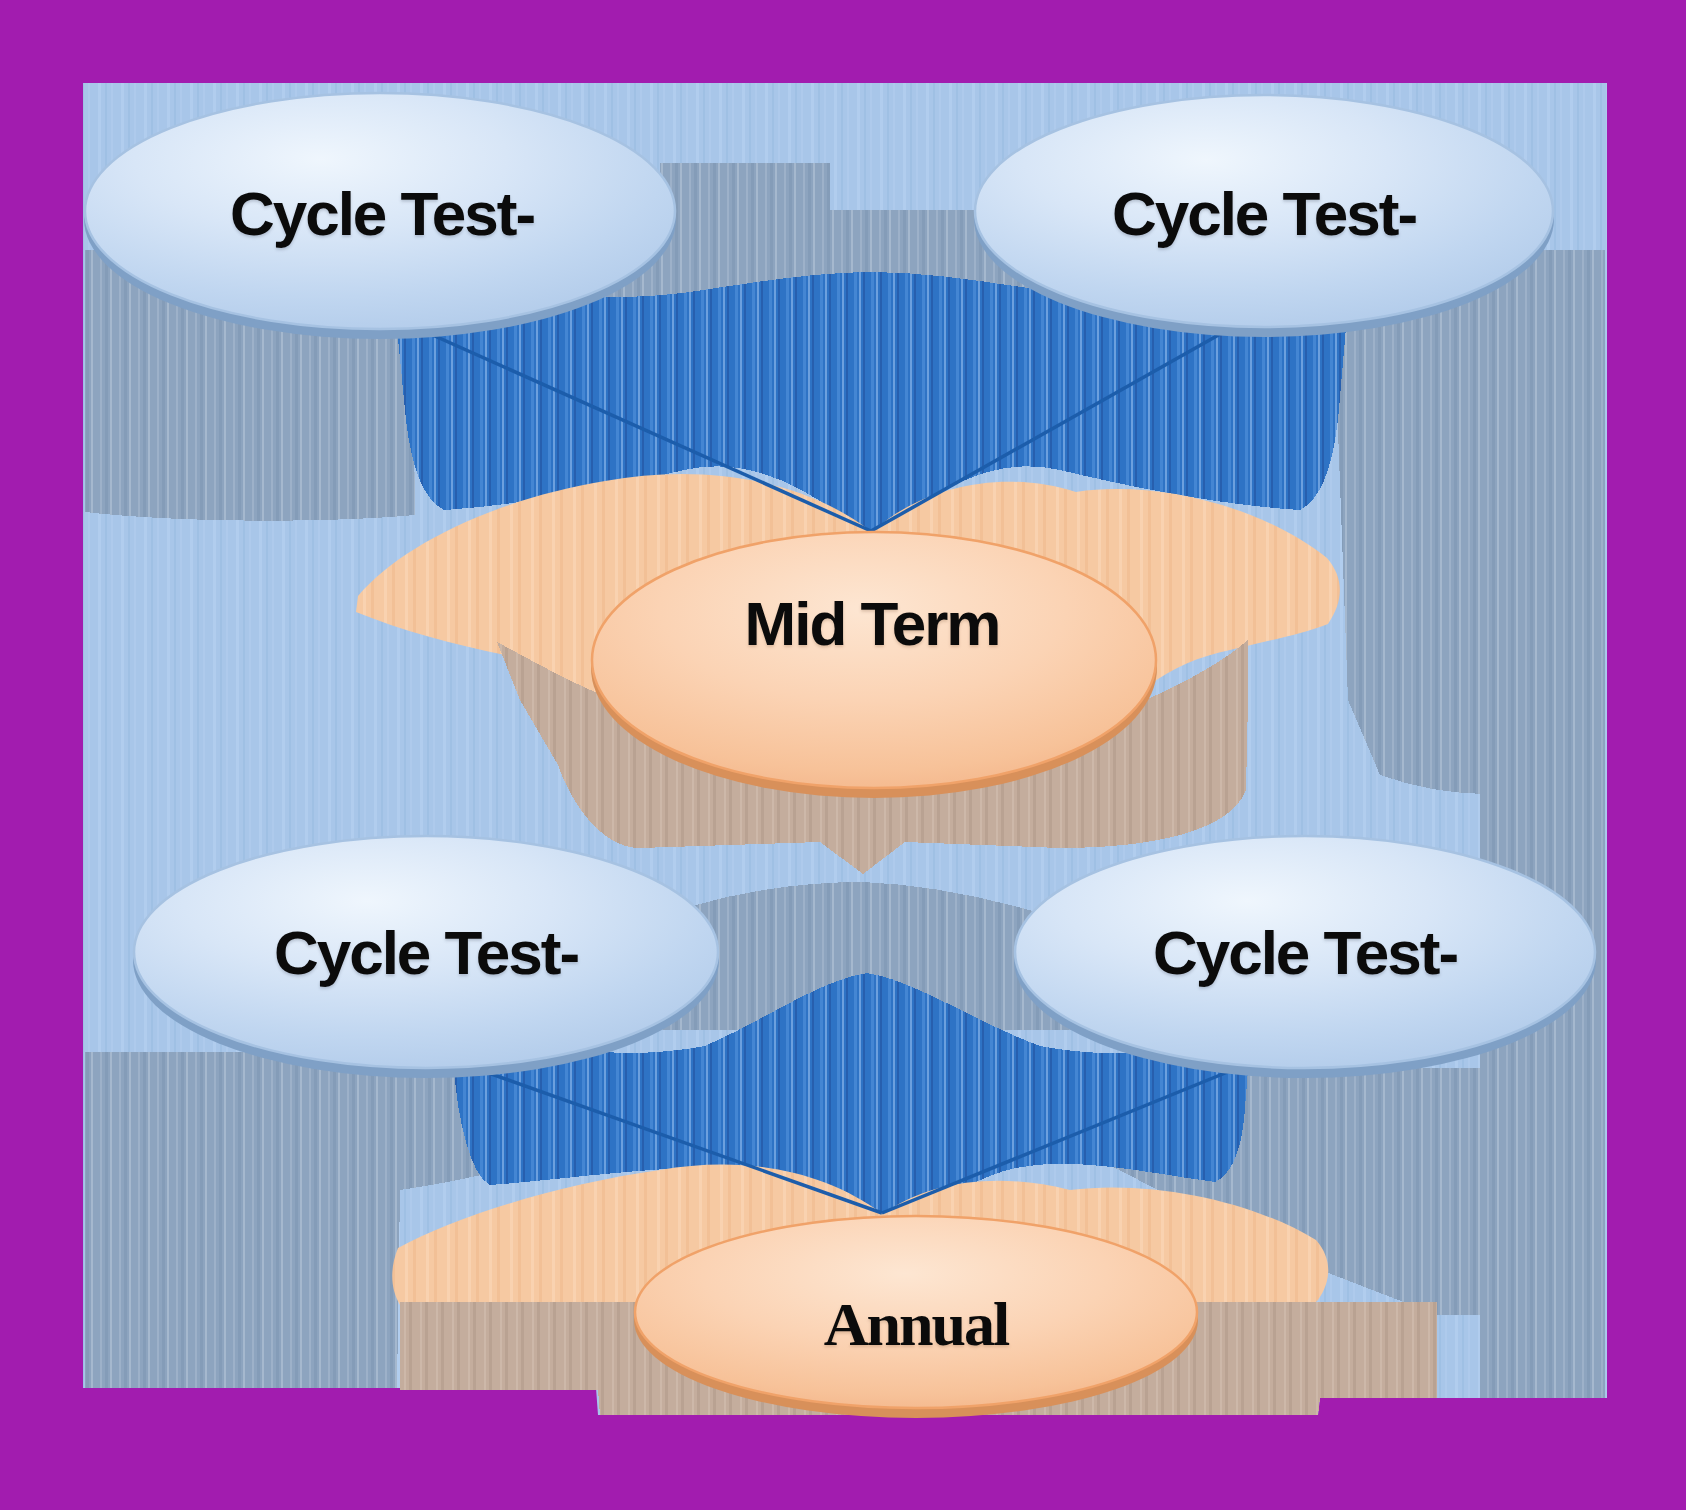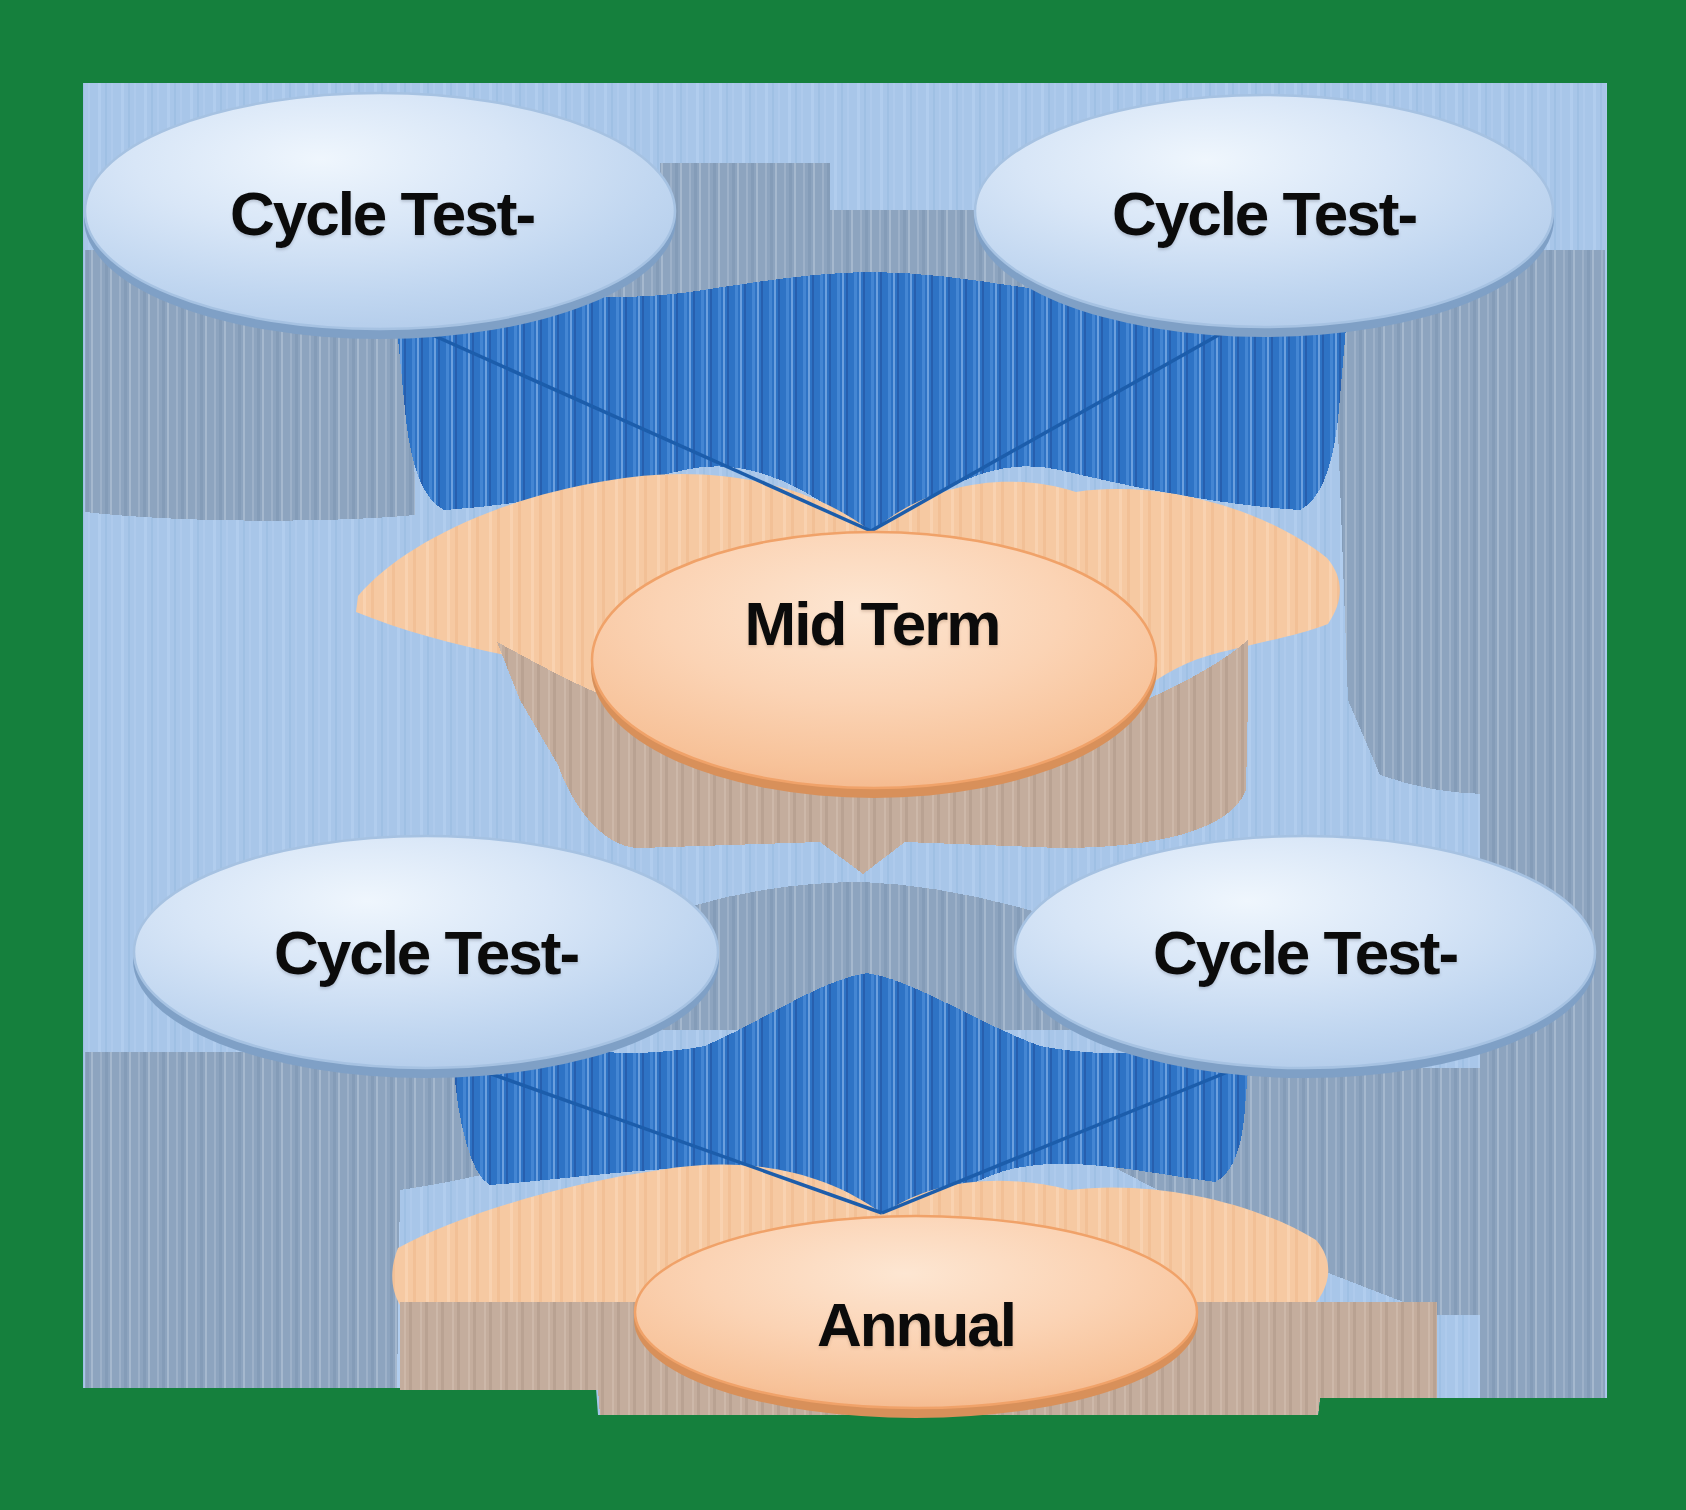--- a/index.html
+++ b/index.html
@@ -1,19 +1,19 @@
 <!DOCTYPE html>
 <html><head>
 <meta charset="utf-8">
 <style>
   html,body{margin:0;padding:0;background:#ffffff;}
   .stage{
     position:relative;
     width:1686px;height:1510px;
-    background:#15803d;
+    background:#a21caf;
     overflow:hidden;
     font-family:"Liberation Sans", sans-serif;
   }
   .stage svg{position:absolute;left:0;top:0;}
   .node-label{
     position:absolute;
     transform:translate(-50%,-50%);
     font-weight:700;
     font-size:62px;
     letter-spacing:-2px;
@@ -172,14 +172,14 @@
 
     <ellipse cx="916" cy="1320" rx="282" ry="98" fill="#d8905a"></ellipse>
     <ellipse cx="916" cy="1312" rx="281" ry="96" fill="url(#gOrange)" stroke="#f0a269" stroke-width="2.5"></ellipse>
   </svg>
 
   <div class="node-label" style="left:382px;top:213px;">Cycle Test-</div>
   <div class="node-label" style="left:1264px;top:213px;">Cycle Test-</div>
   <div class="node-label orange" style="left:872px;top:623px;">Mid Term</div>
   <div class="node-label" style="left:426px;top:952px;">Cycle Test-</div>
   <div class="node-label" style="left:1305px;top:952px;">Cycle Test-</div>
-  <div class="node-label orange" style="left:916px;top:1324px;">Annual</div>
+  <div class="node-label orange" style="left:916px;top:1324px;font-family:Liberation Serif, serif;">Annual</div>
 </div>
 
 </body></html>

